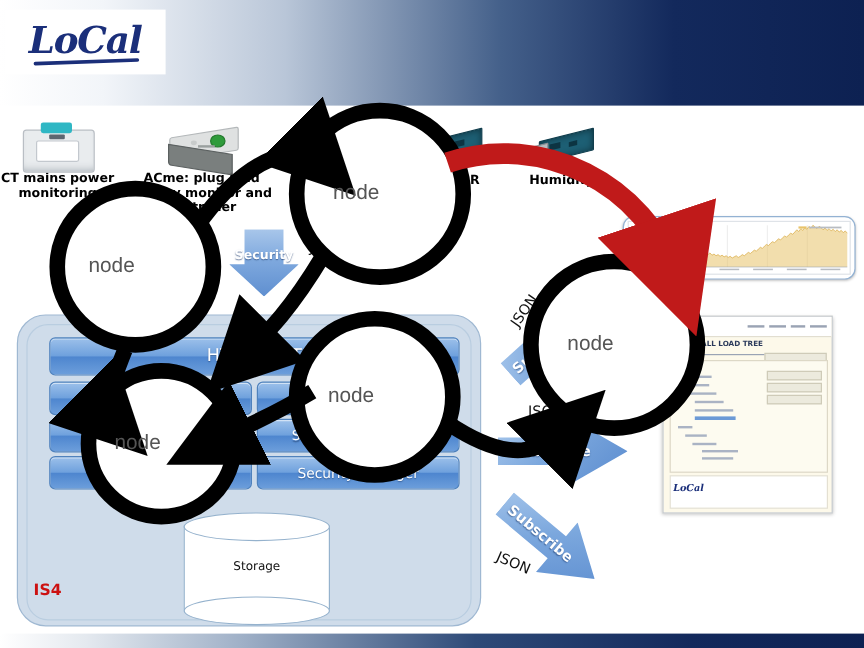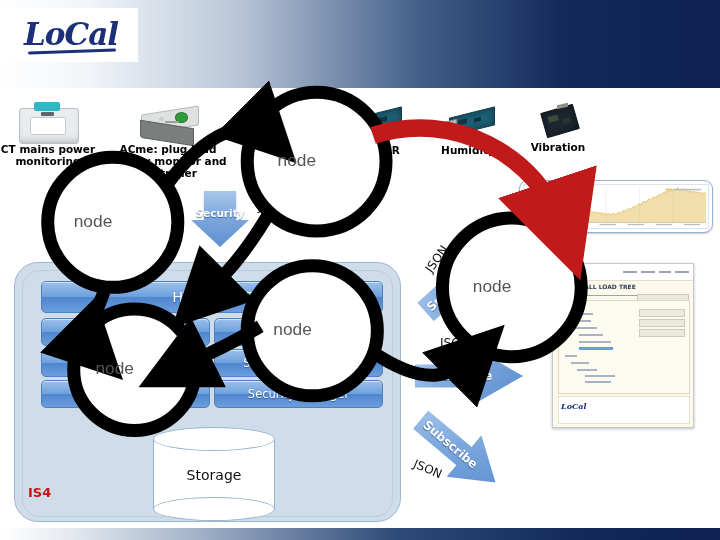--- a/index.html
+++ b/index.html
@@ -114,21 +114,21 @@
   .r1{top:318px;} .r2{top:349px;} .r3{top:380px;}
 
   .cyl{position:absolute;left:153px;top:427px;width:122px;height:92px;}
   .cyl-body{position:absolute;left:0;top:11px;width:120px;height:70px;background:#ffffff;
     border-left:1px solid #95b2cd;border-right:1px solid #95b2cd;}
   .cyl-top{position:absolute;left:0;top:0;width:120px;height:22px;background:#ffffff;
     border:1px solid #95b2cd;border-radius:50%;}
   .cyl-bot{position:absolute;left:0;top:70px;width:120px;height:22px;background:#ffffff;
     border:1px solid #95b2cd;border-radius:50%;}
   .cyl-label{position:absolute;left:0;top:40px;width:122px;text-align:center;
-    font-family:"DejaVu Sans", sans-serif;font-size:14px;color:#111;}
+    font-family:"DejaVu Sans", sans-serif;font-size:10px;color:#111;}
 
   
   .sub-arrow{
     position:absolute;
     background:linear-gradient(135deg,#a9c8ec 0%,#7ba7dd 45%,#5b8ccf 100%);
     clip-path:polygon(0% 28%,58% 28%,58% 0%,100% 50%,58% 100%,58% 72%,0% 72%);
   }
   .sub-arrow .txt{
     position:absolute;left:0;top:0;width:100%;height:100%;
     display:flex;align-items:center;justify-content:center;
@@ -231,30 +231,20 @@
     <div class="board-img">
       <div class="pcb">
           <div class="pcb-chip" style="left:8px;top:4px;width:9px;height:5px;"></div>
       <div class="pcb-chip" style="left:24px;top:6px;width:7px;height:4px;"></div>
         </div>
       <div class="usb"></div>
     </div>
     <div class="cap">Humidity</div>
   </div>
 
-  <div class="sensor" style="left:518px;top:100px;width:80px;">
-    <div class="board-img">
-      <div class="pcb dark" style="left:16px;top:8px;width:32px;height:24px;transform:rotate(-16deg);">
-        <div class="pcb-chip" style="left:5px;top:5px;width:10px;height:6px;background:#3c4a3a;"></div>
-        <div class="pcb-chip" style="left:18px;top:11px;width:8px;height:5px;background:#2a3530;"></div>
-      </div>
-      <div class="vib-chip"></div>
-    </div>
-    <div class="cap">Vibration</div>
-  </div>
 
   <div class="pub-arrow"></div>
   <div class="pub-label">Security</div>
   <div class="json-top">JSON</div>
 
   <div class="is4-box"></div>
   <div class="is4-inner-edge"></div>
 
   <div class="blue-btn http-bar">HTTP/REST</div>
 

